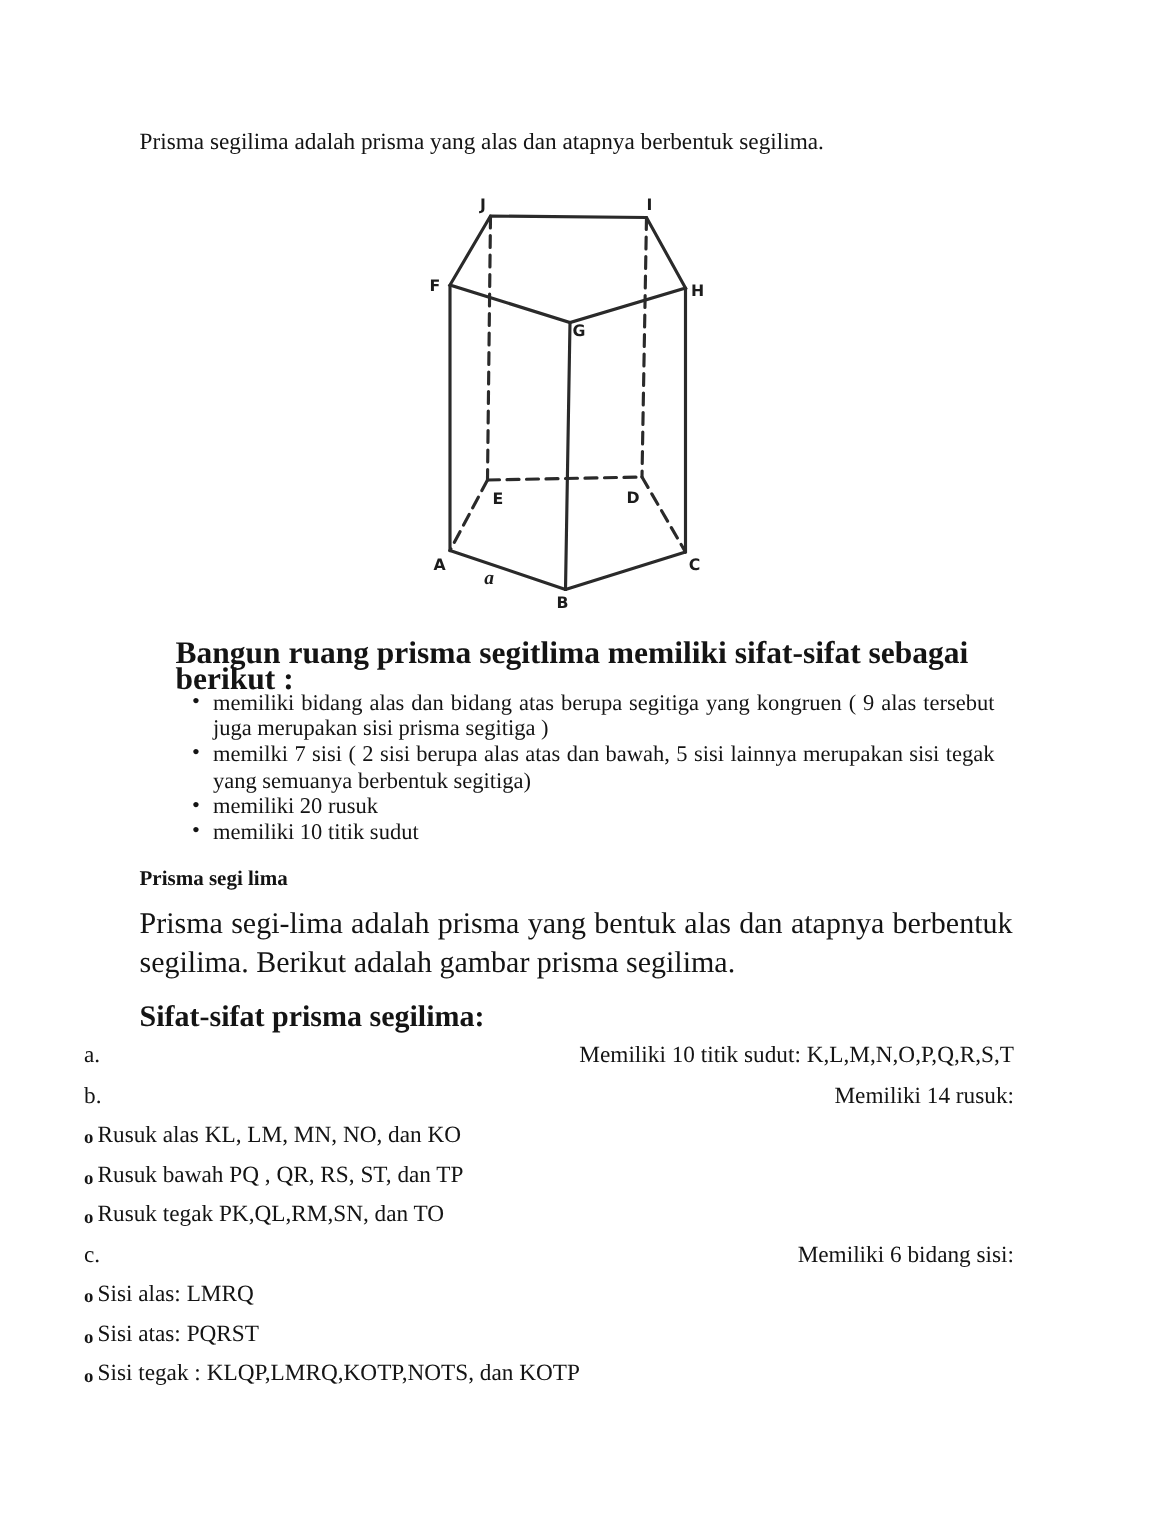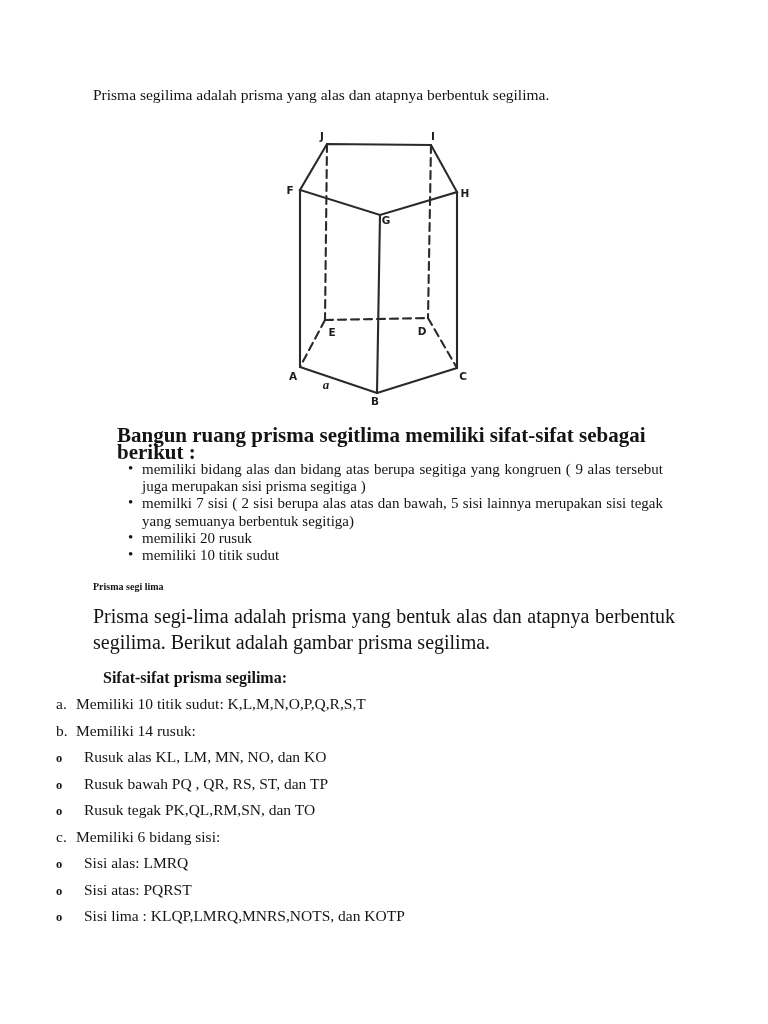--- a/index.html
+++ b/index.html
@@ -19,30 +19,30 @@
   .figure text { font-family:"DejaVu Sans", sans-serif; font-size:10.5px; font-weight:bold; fill:#1c1c1c; }
   .figure text.edge-a { font-family:"Liberation Serif", serif; font-style:italic; font-size:13px; }
 
   
   .props-head { left:93px; top:427px; width:590px; font-size:21px; line-height:17px; font-weight:bold;margin-left:24px; }
   .props-list { left:129px; top:461px; width:534px; font-size:15px; line-height:17.2px; }
   .bullet-item { position:relative; padding-left:13px; text-align:justify; }
   .bullet-marker { position:absolute; left:-1px; top:-1px; }
 
   
-  .psl-head { left:93px; top:578px; font-size:10px; line-height:18px; font-weight:bold; }
+  .psl-head { left:93px; top:578px; font-size:14px; line-height:18px; font-weight:bold; }
   .psl-body { left:93px; top:603px; width:582px; font-size:20px; line-height:26px; text-align:justify; }
 
   
-  .sifat-head { left:103px; top:669px; font-size:16px; line-height:18px; font-weight:bold; }
+  .sifat-head { left:93px; top:669px; font-size:20px; line-height:18px; font-weight:bold; }
   .sifat-list { left:56px; top:691px; width:620px; font-size:15.5px; line-height:26.5px; }
   .sifat-item { position:relative; }
   .sifat-marker { position:absolute; left:0; top:0; }
-  .sifat-item.lvl-alpha .sifat-text { margin-left:20px; display:block; }
-  .sifat-item.lvl-circle .sifat-text { margin-left:28px; display:block; }
+  .sifat-item.lvl-alpha .sifat-text { margin-left:42px; display:block;text-align:right; }
+  .sifat-item.lvl-circle .sifat-text { margin-left:9px; display:block; }
   .sifat-item.lvl-circle .sifat-marker { font-size:12.5px; font-weight:bold; top:1px; }
 </style>
 </head>
 <body>
 
 <div class="abs intro">
   <div>Prisma segilima adalah prisma yang alas dan atapnya berbentuk segilima.</div>
 </div>
 
 <div class="abs figure">
@@ -136,15 +136,15 @@
   <div class="sifat-item lvl-circle">
     <span class="sifat-marker">o</span>
     <span class="sifat-text">Sisi alas: LMRQ</span>
   </div>
   <div class="sifat-item lvl-circle">
     <span class="sifat-marker">o</span>
     <span class="sifat-text">Sisi atas: PQRST</span>
   </div>
   <div class="sifat-item lvl-circle">
     <span class="sifat-marker">o</span>
-    <span class="sifat-text">Sisi lima : KLQP,LMRQ,MNRS,NOTS, dan KOTP</span>
+    <span class="sifat-text">Sisi tegak : KLQP,LMRQ,KOTP,NOTS, dan KOTP</span>
   </div>
 </div>
 
 </body></html>

